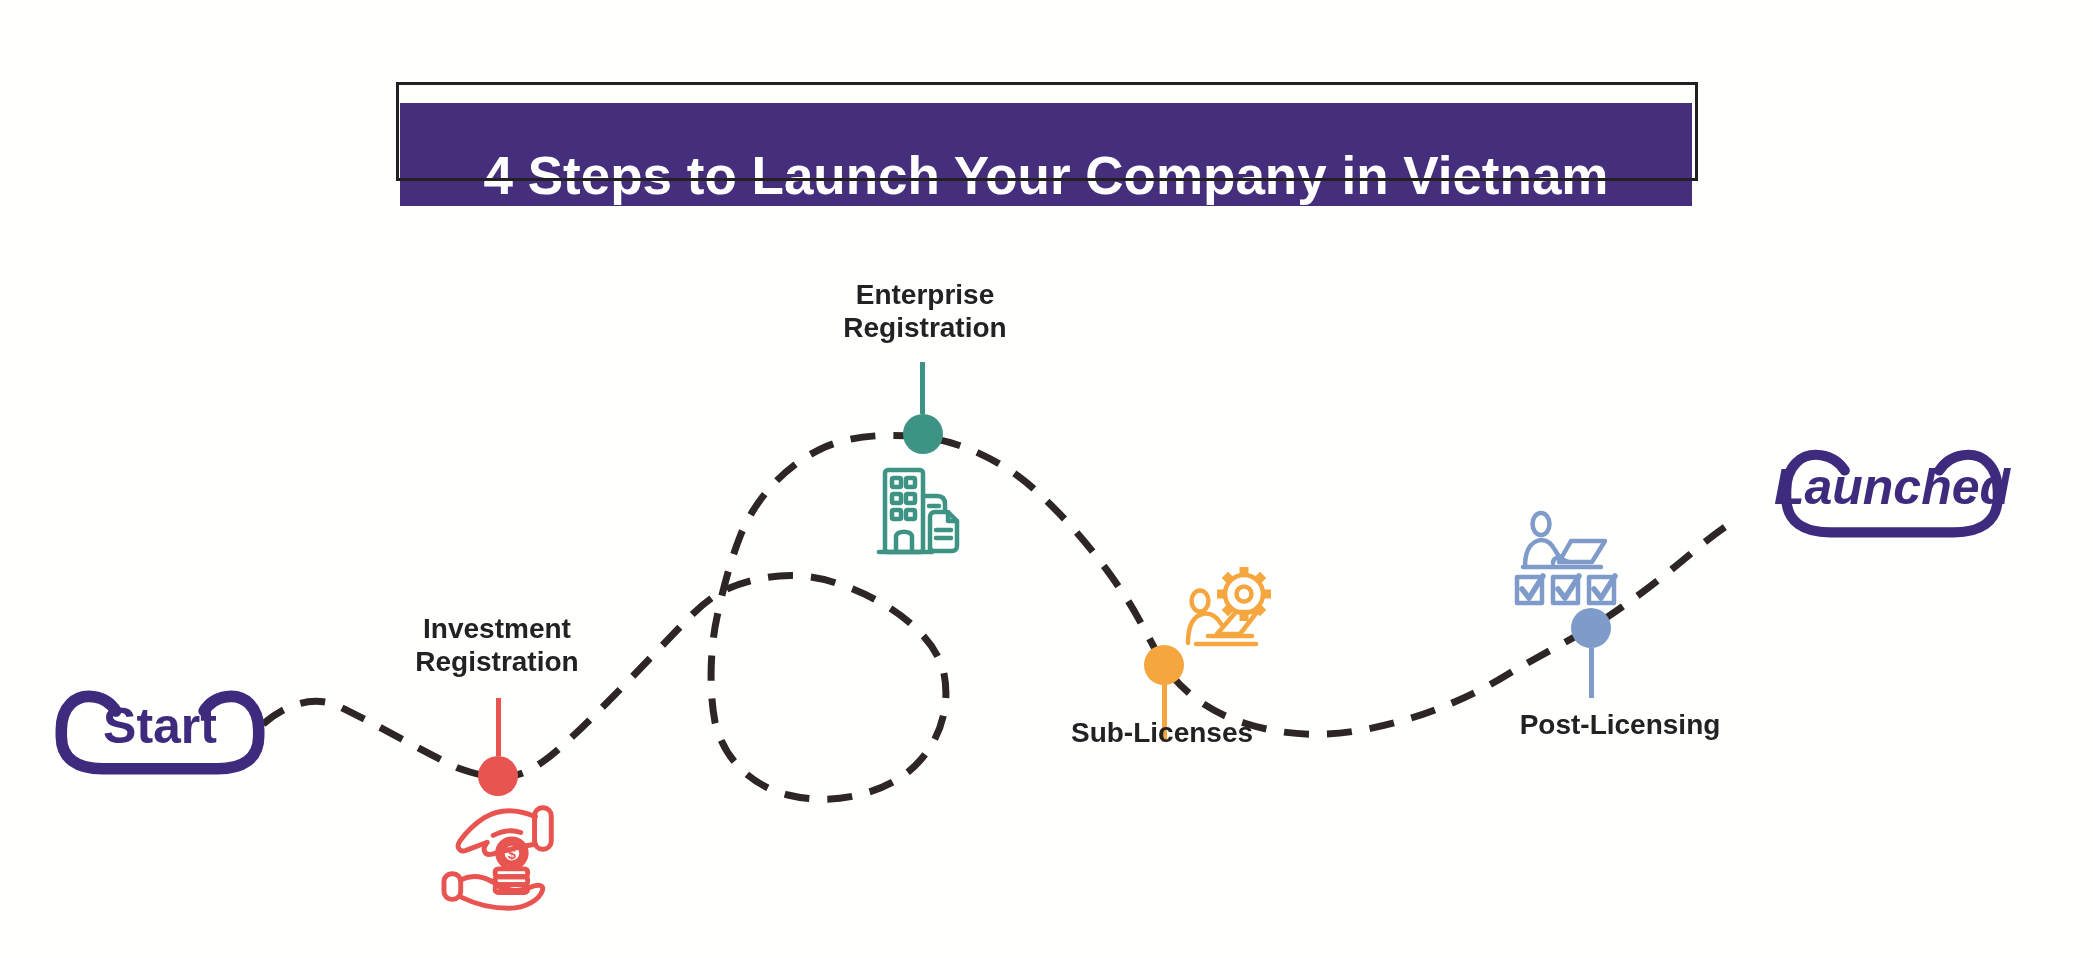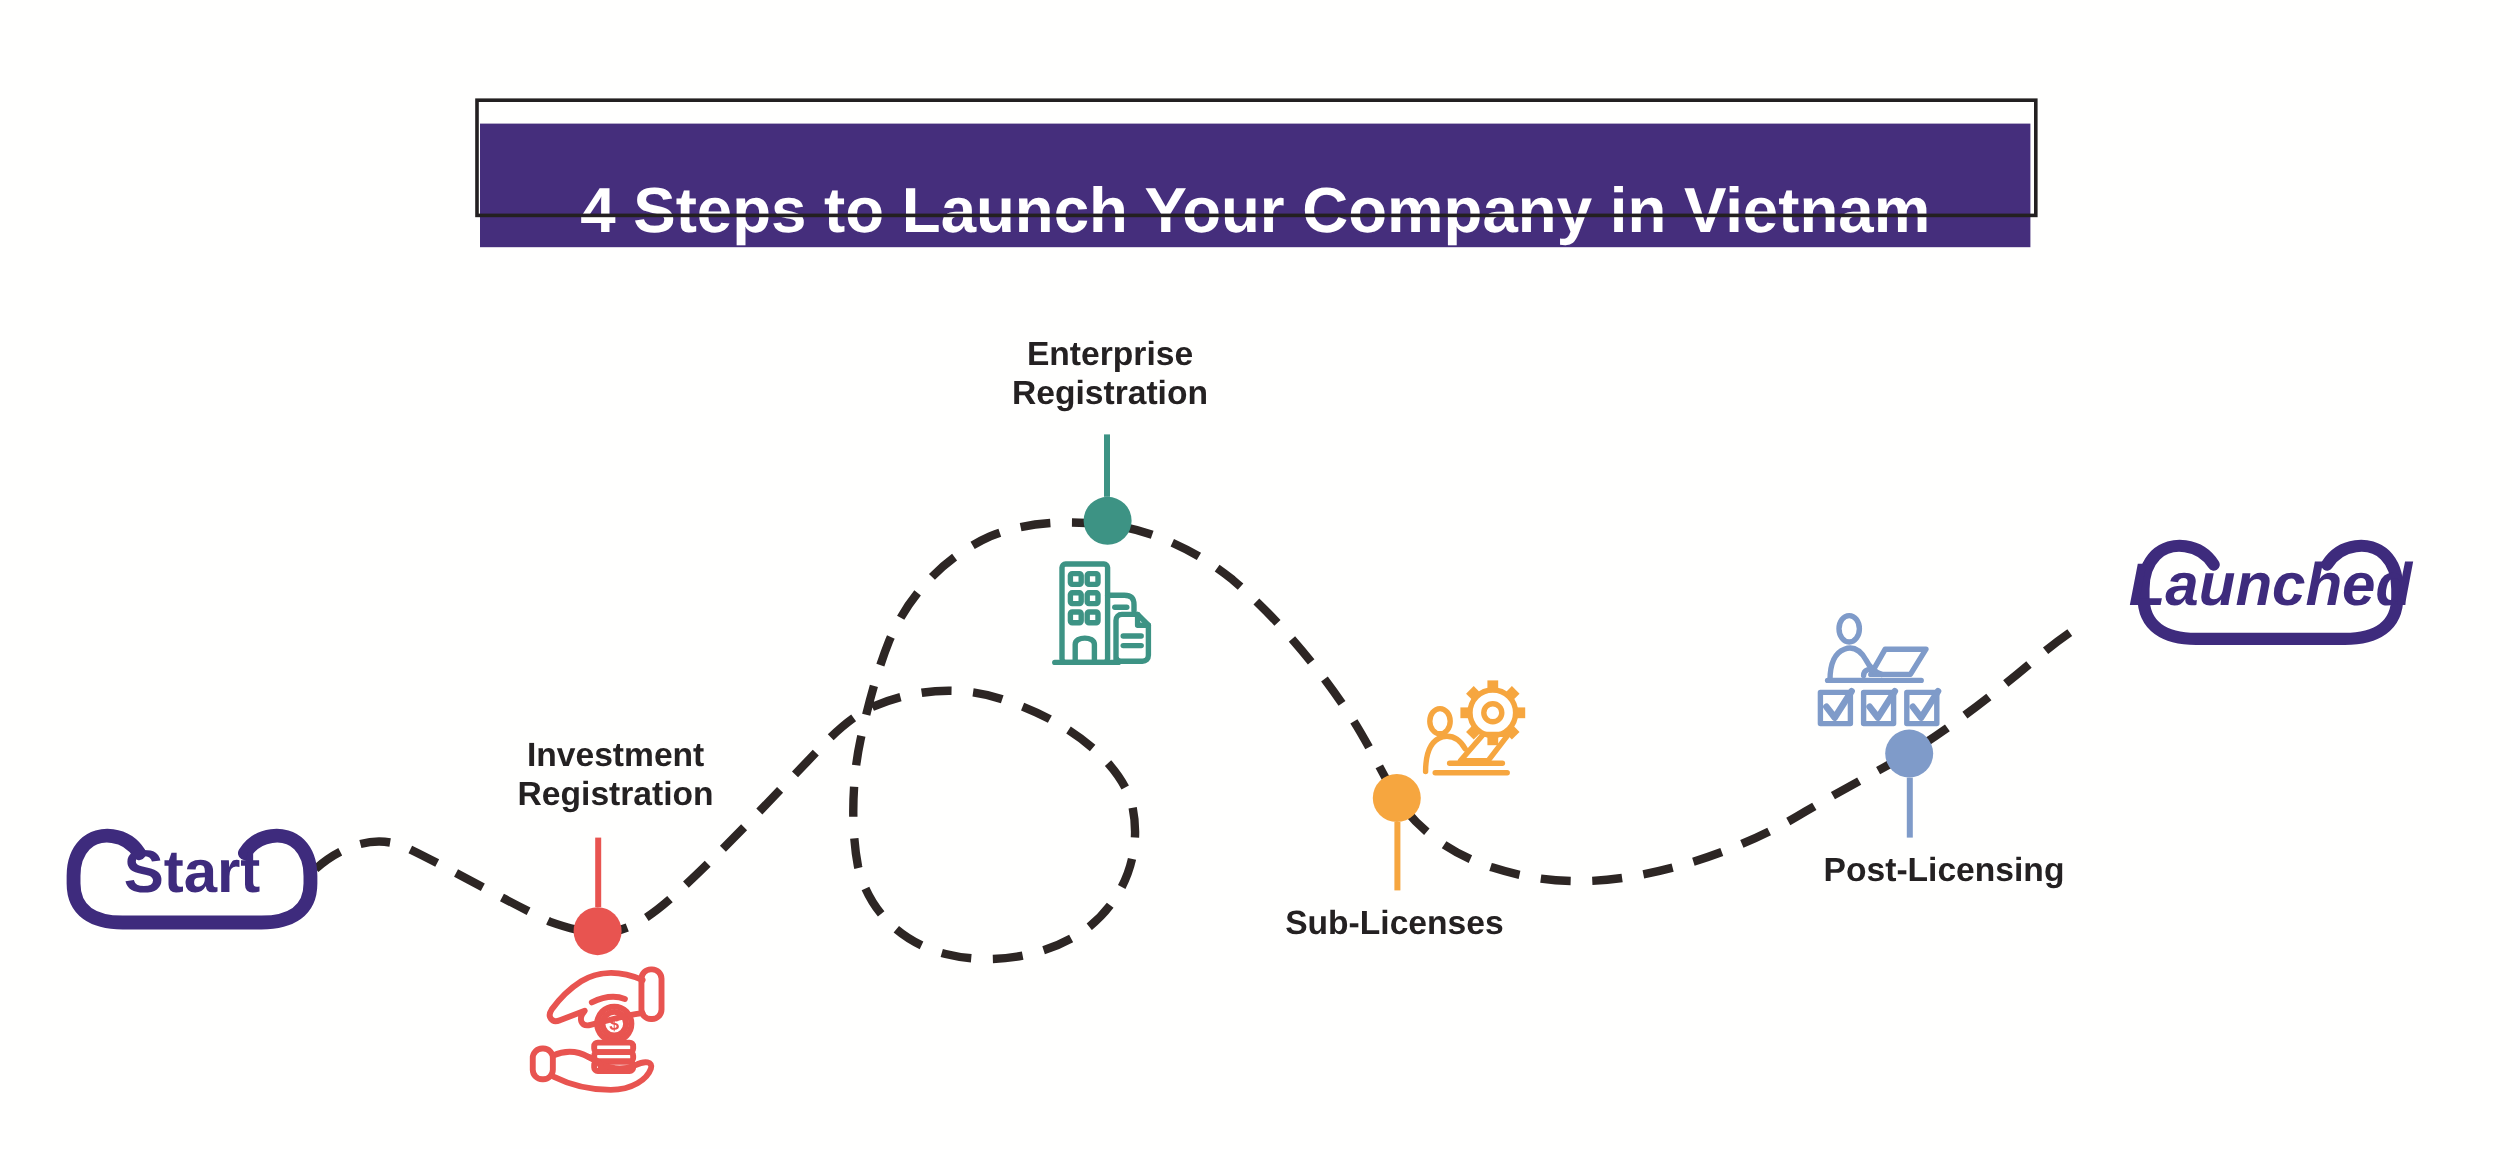--- a/index.html
+++ b/index.html
@@ -93,21 +93,21 @@
   <svg class="terminal-bracket" style="left:55px;top:688px;" width="210" height="88" viewBox="0 0 200 80">
     <path d="M58 20 C48 4 26 2 15 13 C8 20 6 28 6 38 L6 44 C6 66 22 75 45 75 L155 75 C178 75 194 66 194 44 L194 38 C194 28 192 20 185 13 C174 2 152 4 142 20" fill="none" stroke="#3e2b7d" stroke-width="11" stroke-linecap="round"></path>
   </svg>
   <div class="terminal-text" style="left:160px;top:697px;">Start</div>
 
   <svg class="terminal-bracket" style="left:1733px;top:448px;" width="318" height="90" viewBox="0 0 200 80">
     <path d="M58 20 C48 4 26 2 15 13 C8 20 6 28 6 38 L6 44 C6 66 22 75 45 75 L155 75 C178 75 194 66 194 44 L194 38 C194 28 192 20 185 13 C174 2 152 4 142 20" fill="none" stroke="#3e2b7d" stroke-width="9" stroke-linecap="round"></path>
   </svg>
   <div class="terminal-text" style="left:1892px;top:458px;font-style:italic;">Launched</div>
 
-  <div class="step-label" style="left:497px;top:612px;margin-left:16px;">
+  <div class="step-label" style="left:497px;top:612px;">
     <span>Investment</span>
     <span>Registration</span>
   </div>
   <div class="connector conn-red" style="left:496px;top:698px;height:58px;"></div>
   <div class="dot dot-red" style="left:478px;top:756px;"></div>
   <svg class="icon" style="left:435px;top:797px;" width="140" height="126" viewBox="0 0 140 128" fill="none" stroke="#e85450" stroke-width="5" stroke-linecap="round" stroke-linejoin="round">
     <rect x="100" y="11" width="17" height="42" rx="8"></rect>
     <path d="M101 20 C 80 11 62 13 49 21 C 38 28 29 38 24 45 C 20 51 24 57 31 54 L 52 46 C 46 53 49 60 57 58 L 76 53 C 84 51 92 49 101 48"></path>
     <path d="M58 39 C 68 34 78 33 86 36"></path>
     <circle cx="77" cy="57" r="14.5"></circle>
@@ -140,21 +140,21 @@
     <path d="M48 34 L62 34 C68 34 70 37 70 42 L70 47"></path>
     <line x1="54" y1="44" x2="64" y2="44"></line>
     <path d="M55 88 L55 55 C55 52 57 50 60 50 L73 50 L82 59 L82 84 C82 87 80 89 77 89 L59 89 C56.5 89 55 87.5 55 85 Z"></path>
     <path d="M73 50 L73 59 L82 59"></path>
     <line x1="61" y1="68" x2="76" y2="68"></line>
     <line x1="61" y1="76" x2="76" y2="76"></line>
   </svg>
 
   <div class="connector conn-orange" style="left:1162px;top:685px;height:57px;"></div>
   <div class="dot dot-orange" style="left:1144px;top:645px;"></div>
-  <div class="step-label" style="left:1162px;top:752px;">
+  <div class="step-label" style="left:1162px;top:716px;">
     <span>Sub-Licenses</span>
     <span></span>
   </div>
   <svg class="icon" style="left:1180px;top:560px;" width="110" height="95" viewBox="0 0 110 95" fill="none" stroke="#f6a63f" stroke-width="4.5" stroke-linecap="round" stroke-linejoin="round">
     <g transform="translate(64,34)">
       <circle r="19"></circle>
       <circle r="7.5"></circle>
       <g stroke-width="9" stroke-linecap="butt">
         <line x1="19" y1="0" x2="27" y2="0"></line>
         <line x1="13.4" y1="13.4" x2="19.1" y2="19.1"></line>

